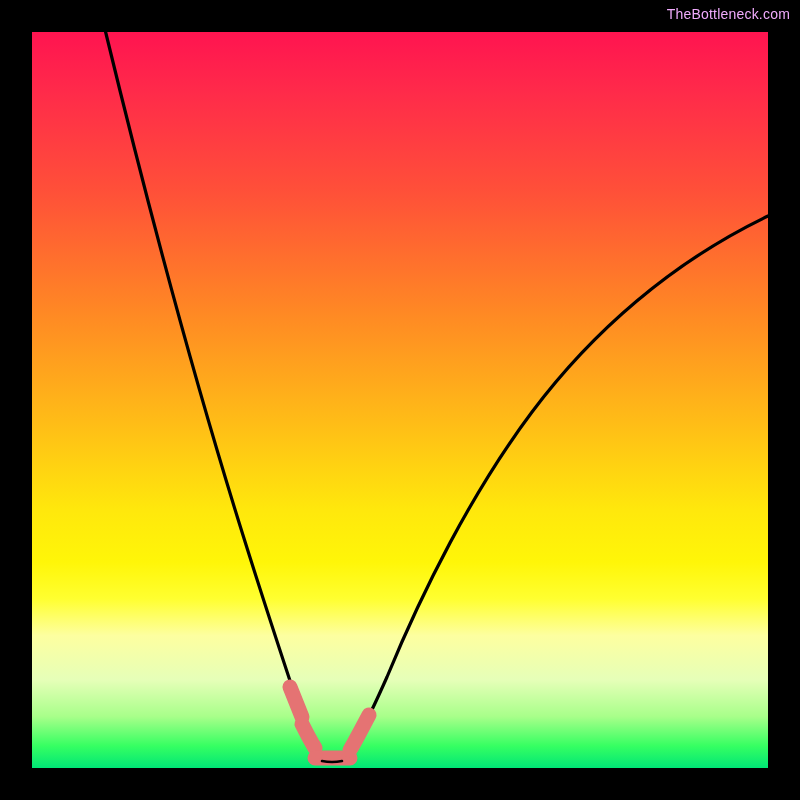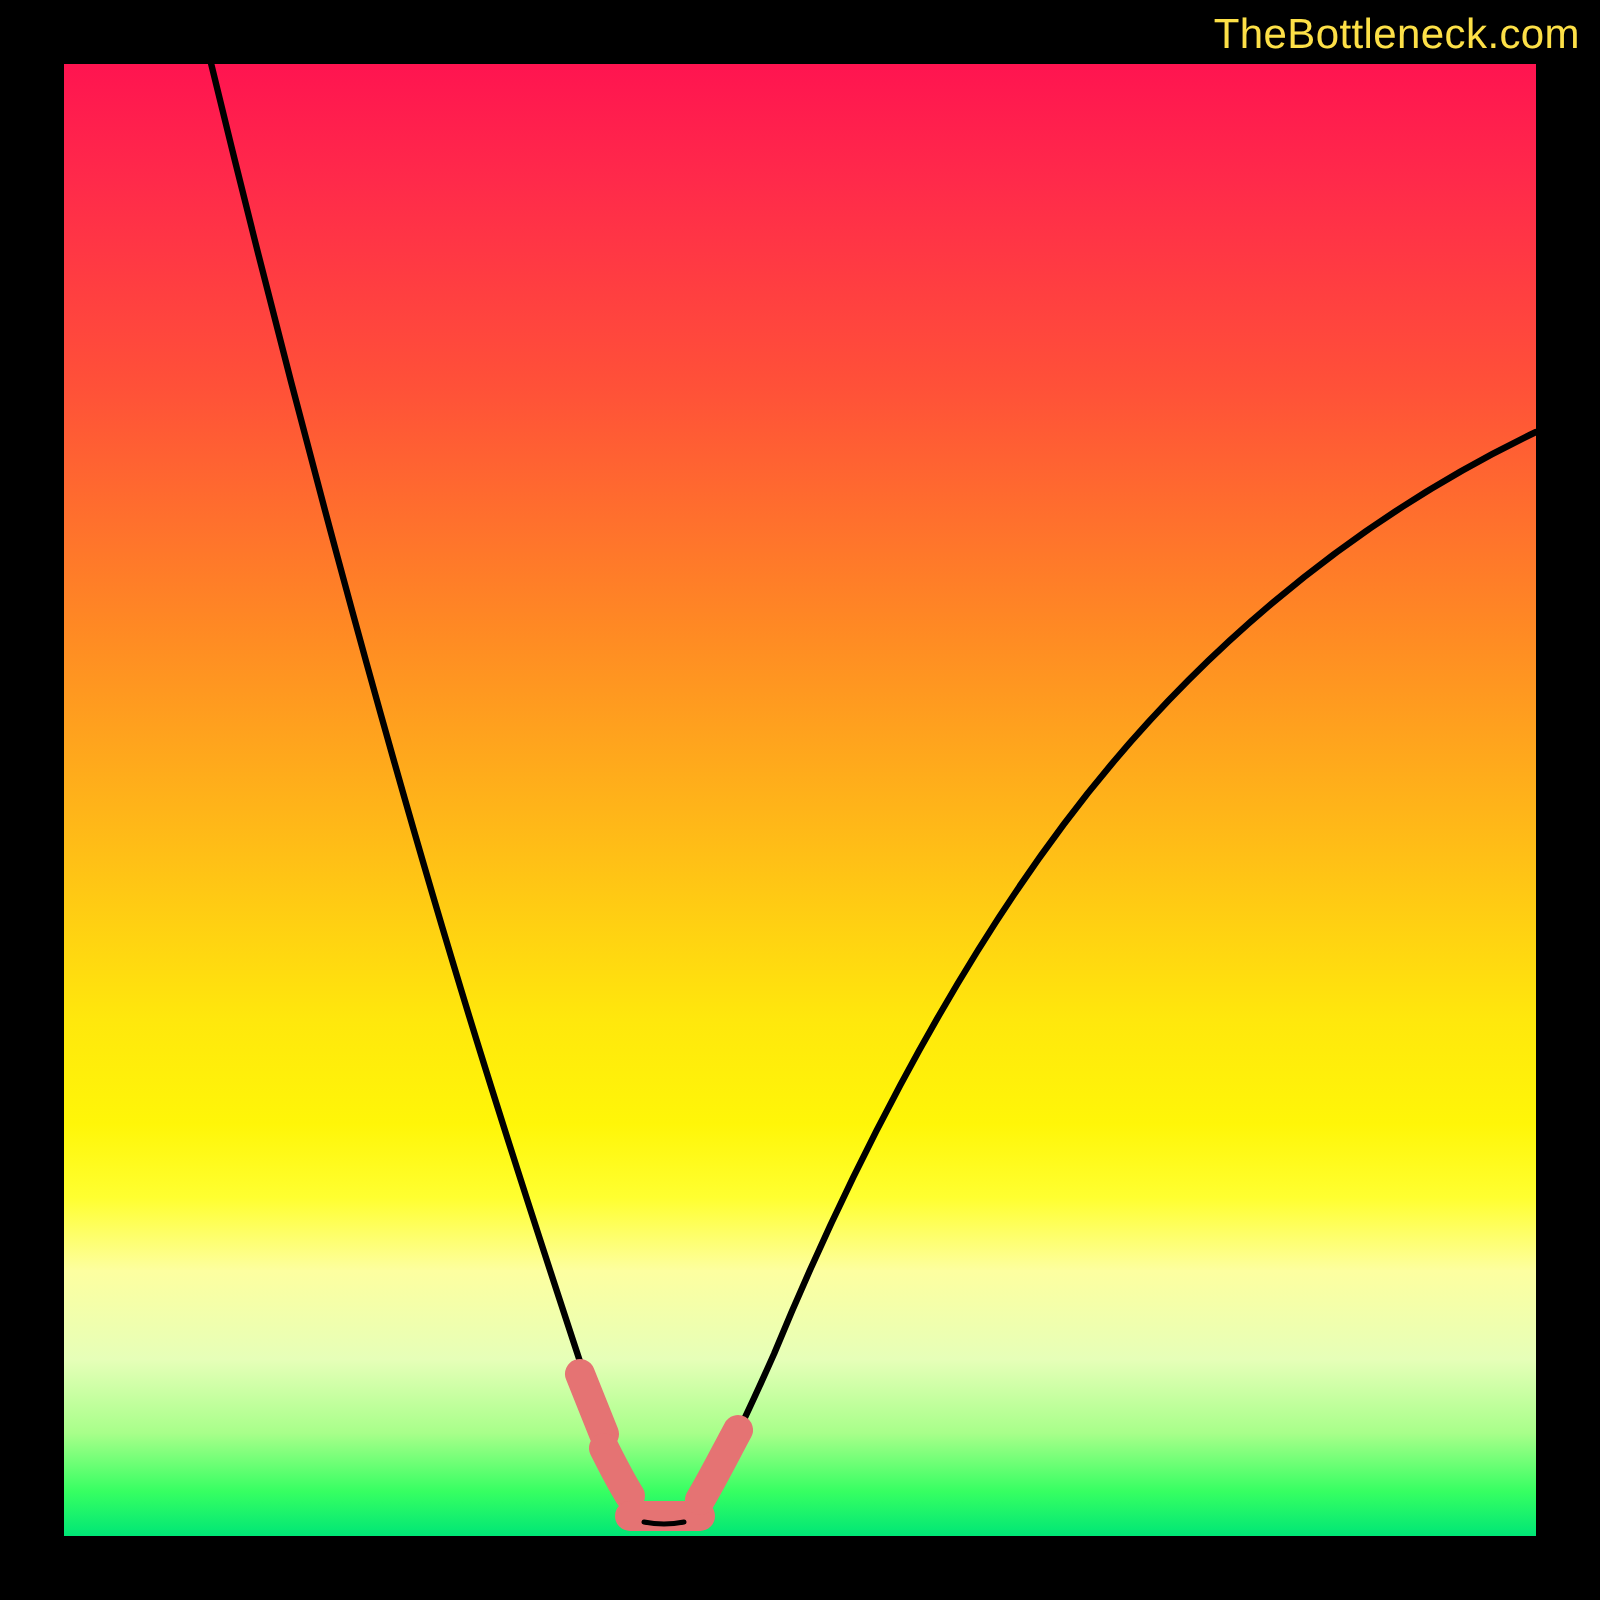--- a/index.html
+++ b/index.html
@@ -39,22 +39,22 @@
       #e6ffb8 88%,
       #a8ff8a 93%,
       #36ff62 97%,
       #00e676 100%
     );
   }
   .watermark {
     position: absolute;
     top: 6px;
     right: 10px;
-    color: #fde047;
-    font-size: 21px;
+    color: #f0abfc;
+    font-size: 14px;
     font-weight: 500;
     letter-spacing: 0.2px;
     user-select: none;
   }
   svg.curves {
     position: absolute;
     top: 0;
     left: 0;
     width: 736px;
     height: 736px;

